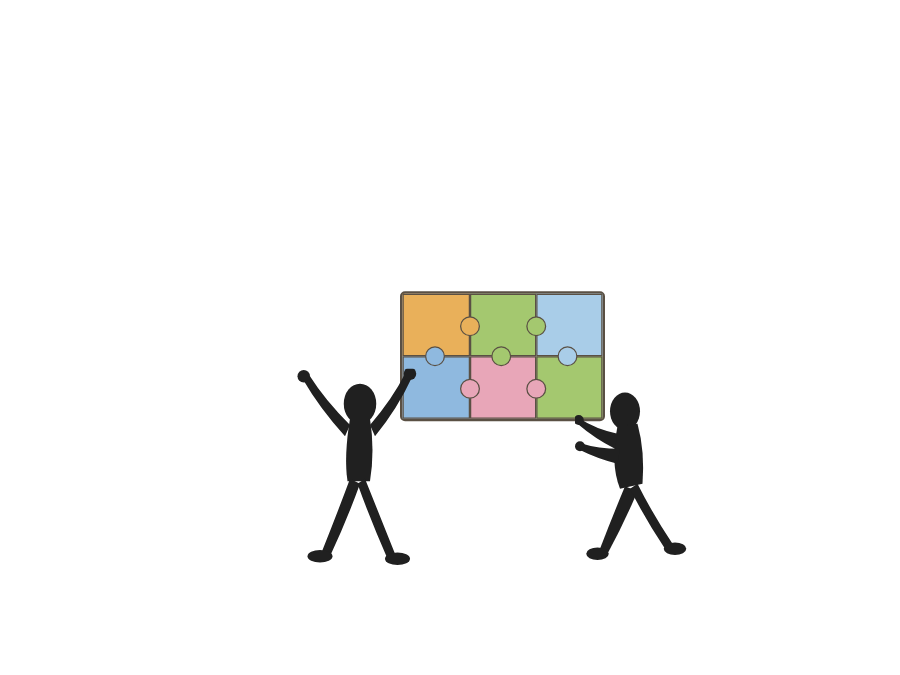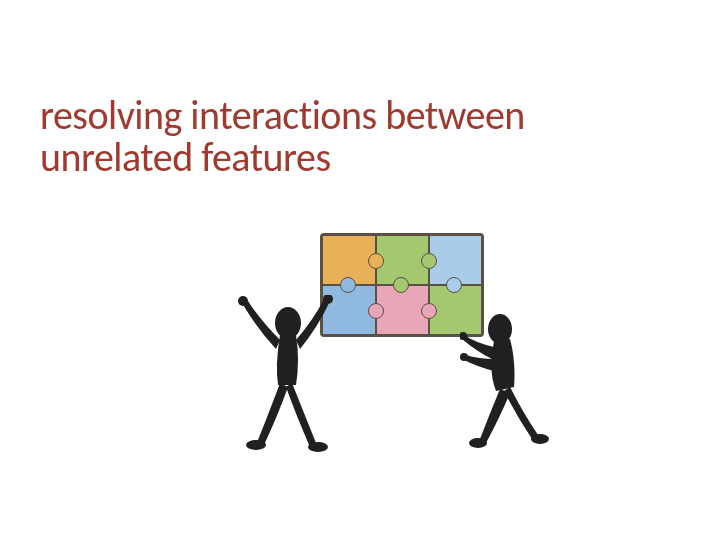--- a/index.html
+++ b/index.html
@@ -82,21 +82,20 @@
     position:absolute;
     left: 230px;
     top: 80px;
   }
 </style>
 </head>
 <body>
 
 <div class="slide">
 
-  <div class="title">resolving interactions between unrelated features</div>
 
   <div class="illustration">
 
     <div class="puzzle">
       <div class="piece p1"></div>
       <div class="piece p2"></div>
       <div class="piece p3"></div>
       <div class="piece p4"></div>
       <div class="piece p5"></div>
       <div class="piece p6"></div>

